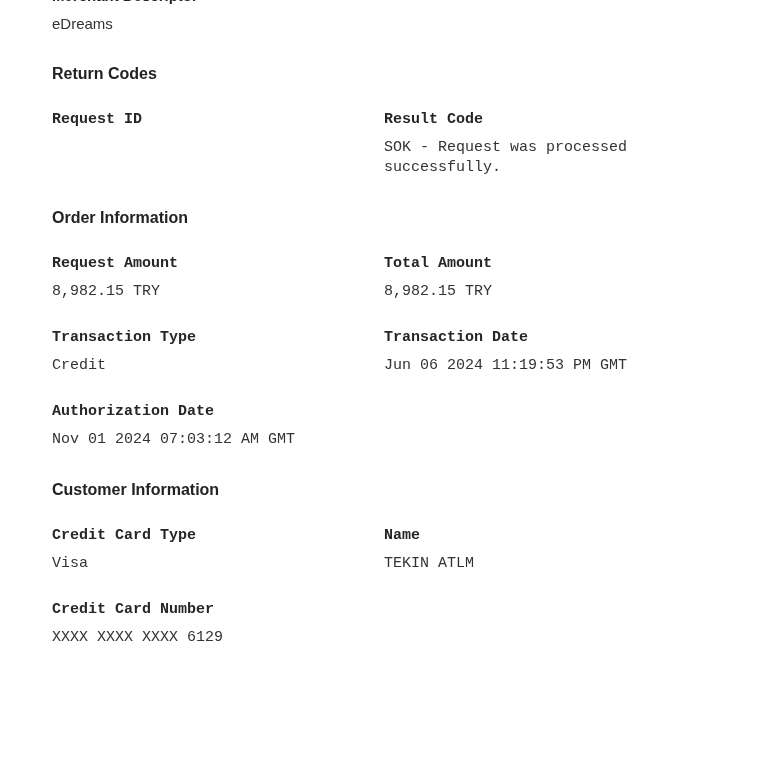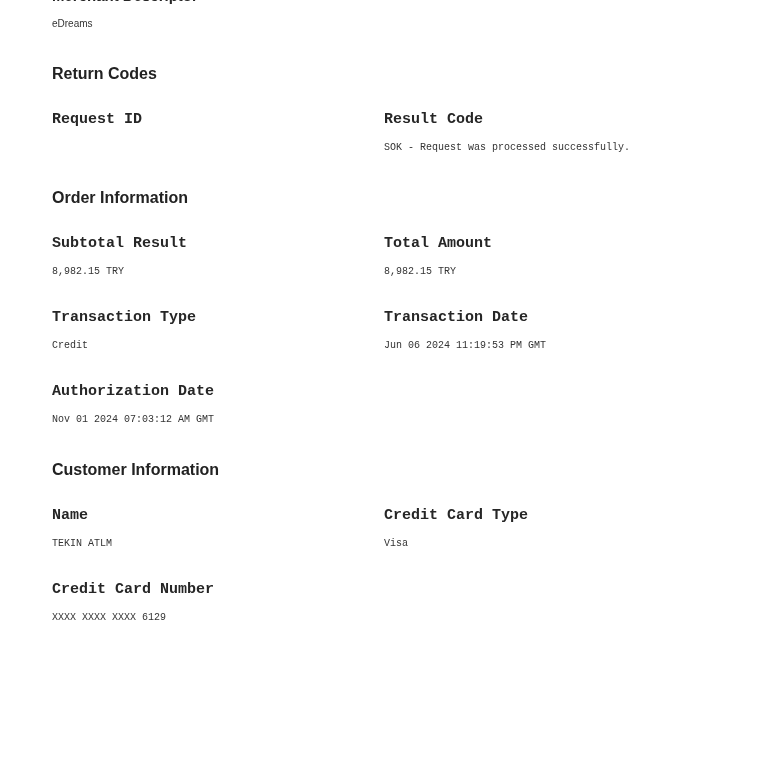--- a/index.html
+++ b/index.html
@@ -19,21 +19,21 @@
     padding: 0 52px;
   }
   .field-label {
     font-size: 15px;
     line-height: 20px;
     font-weight: 700;
     margin-bottom: 8px;
     color: #262626;
   }
   .field-value {
-    font-size: 10px;
+    font-size: 15px;
     line-height: 20px;
     font-weight: 400;
     color: #333333;
   }
   .row {
     display: grid;
     grid-template-columns: 1fr 1fr;
     margin-bottom: 26px;
     font-family: Liberation Mono, monospace;
   }
@@ -77,21 +77,21 @@
         <div class="field-label">Result Code</div>
         <div class="field-value">SOK - Request was processed successfully.</div>
       </div>
     </div>
   </section>
 
   <section>
     <h2 class="section-title">Order Information</h2>
     <div class="row">
       <div class="field">
-        <div class="field-label">Subtotal Result</div>
+        <div class="field-label">Request Amount</div>
         <div class="field-value">8,982.15 TRY</div>
       </div>
       <div class="field">
         <div class="field-label">Total Amount</div>
         <div class="field-value">8,982.15 TRY</div>
       </div>
     </div>
     <div class="row">
       <div class="field">
         <div class="field-label">Transaction Type</div>
@@ -108,26 +108,26 @@
         <div class="field-value">Nov 01 2024 07:03:12 AM GMT</div>
       </div>
       <div class="field"></div>
     </div>
   </section>
 
   <section>
     <h2 class="section-title">Customer Information</h2>
     <div class="row">
       <div class="field">
+        <div class="field-label">Credit Card Type</div>
+        <div class="field-value">Visa</div>
+      </div>
+      <div class="field">
         <div class="field-label">Name</div>
         <div class="field-value">TEKIN ATLM</div>
-      </div>
-      <div class="field">
-        <div class="field-label">Credit Card Type</div>
-        <div class="field-value">Visa</div>
       </div>
     </div>
     <div class="row">
       <div class="field">
         <div class="field-label">Credit Card Number</div>
         <div class="field-value">XXXX XXXX XXXX 6129</div>
       </div>
       <div class="field"></div>
     </div>
   </section>

